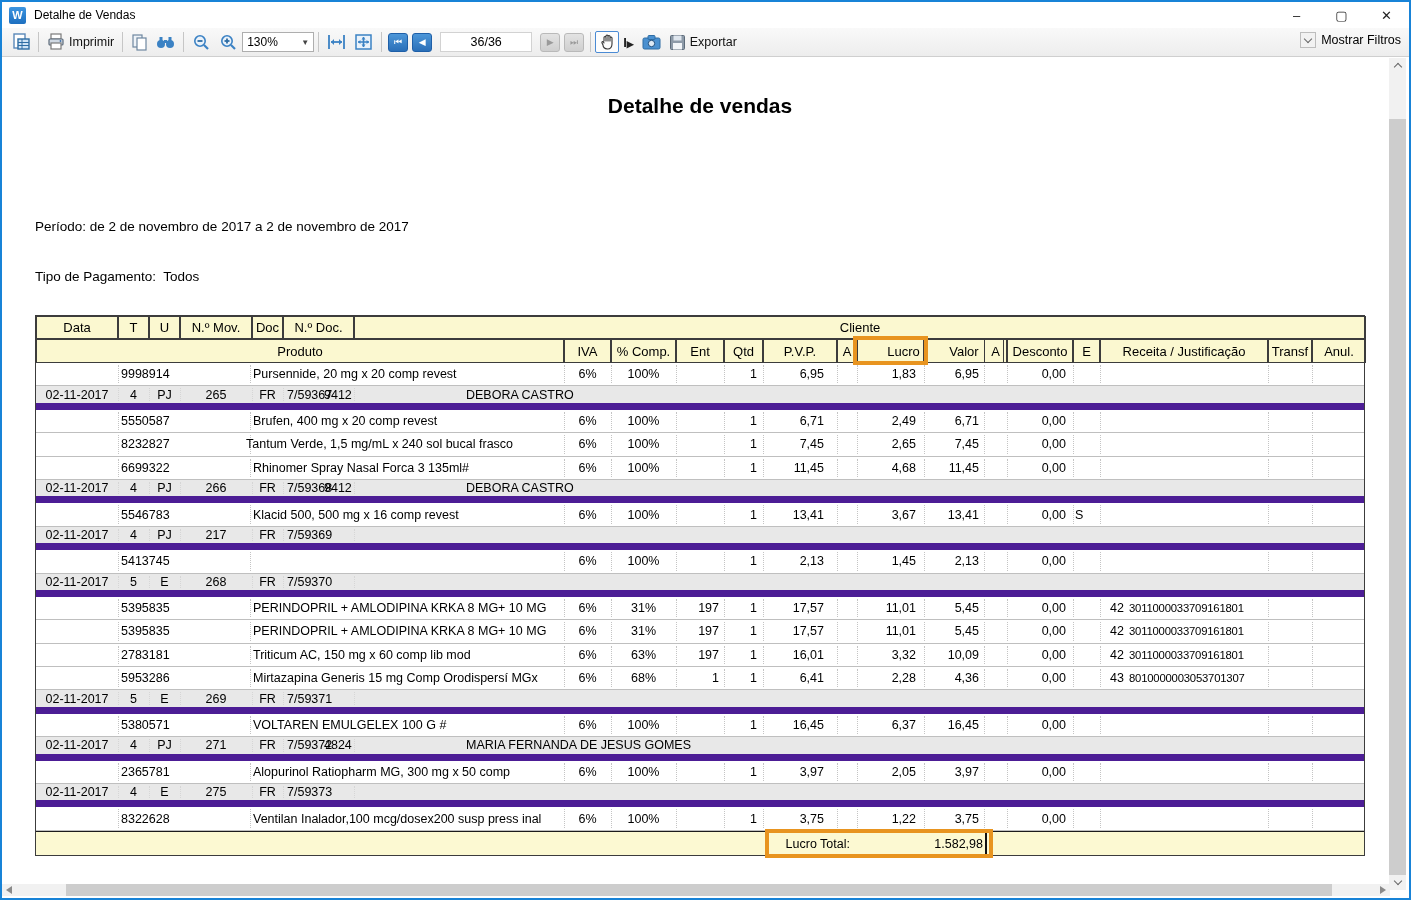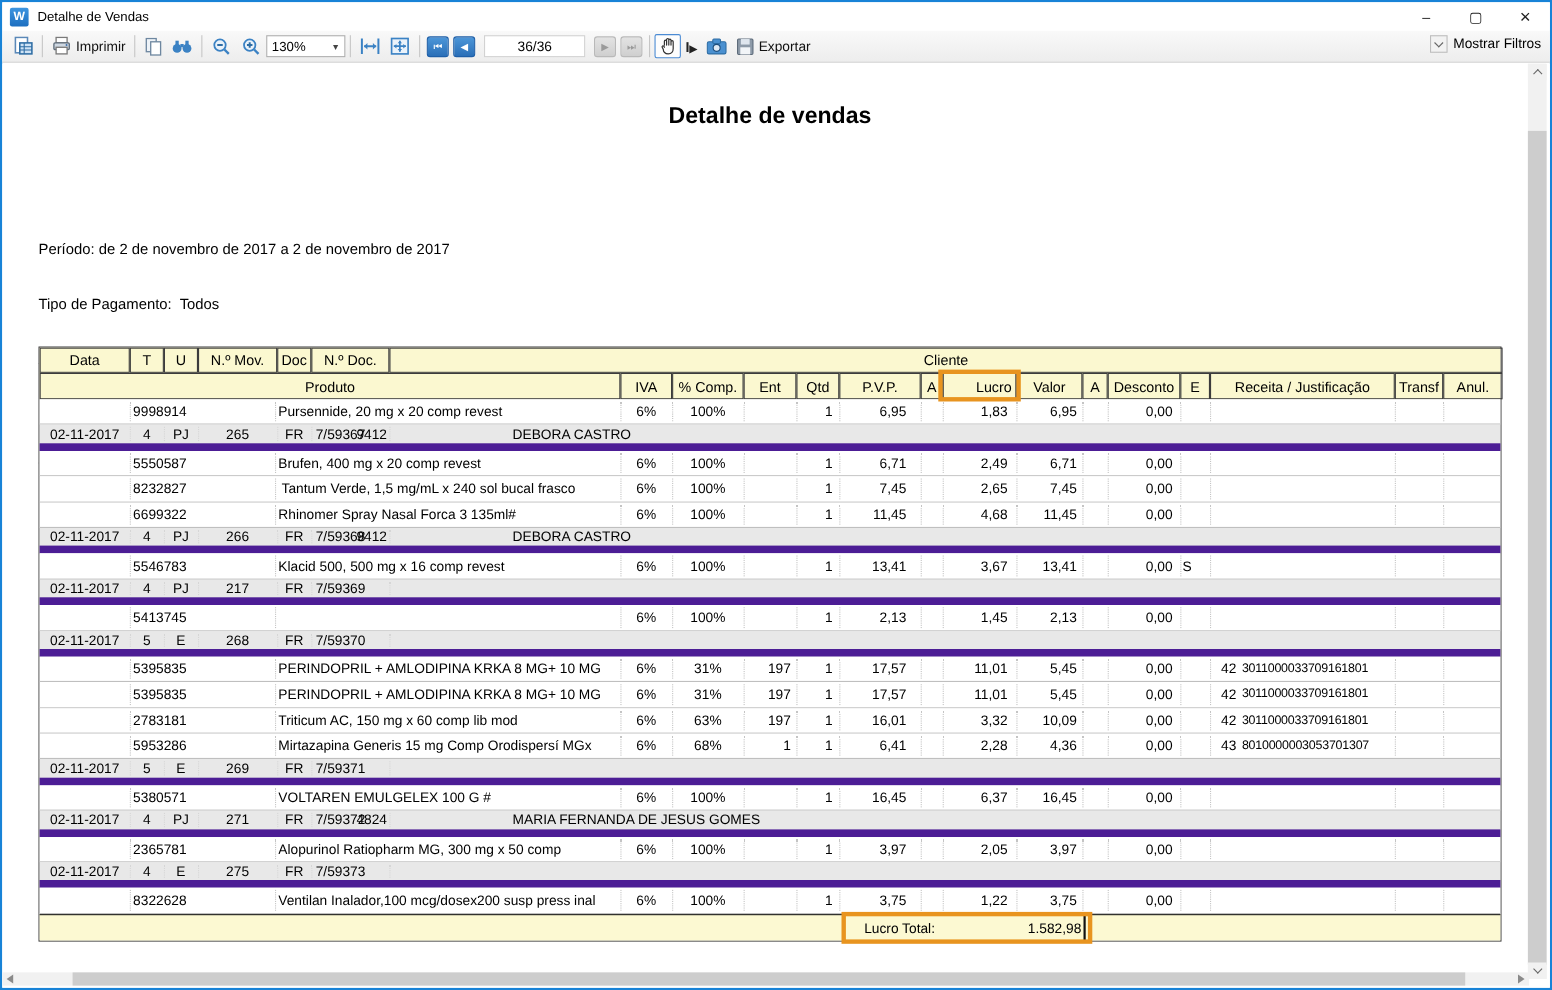--- a/index.html
+++ b/index.html
@@ -237,21 +237,21 @@
         </div>
         <div class="rrow hrow" style="height: 24px;">
           <div class="hcell" style="left: 0px; width: 528px;">Produto</div>
           <div class="hcell" style="left: 528px; width: 47px;">IVA</div>
           <div class="hcell" style="left: 575px; width: 65px;">% Comp.</div>
           <div class="hcell" style="left: 640px; width: 48px;">Ent</div>
           <div class="hcell" style="left: 688px; width: 39px;">Qtd</div>
           <div class="hcell" style="left: 727px; width: 74px;">P.V.P.</div>
           <div class="hcell" style="left: 801px; width: 20px;">A</div>
           <div class="hcell" style="left: 821px; width: 67px; padding-left: 26px;">Lucro</div>
-          <div class="hcell" style="left: 888px; width: 60px;">Valor</div>
+          <div class="hcell" style="left: 888px; width: 80px;">Valor</div>
           <div class="hcell" style="left: 948px; width: 23px;">A</div>
           <div class="hcell" style="left: 971px; width: 66px;">Desconto</div>
           <div class="hcell" style="left: 1037px; width: 27px;">E</div>
           <div class="hcell" style="left: 1064px; width: 168px;">Receita / Justificação</div>
           <div class="hcell" style="left: 1232px; width: 44px;">Transf</div>
           <div class="hcell" style="left: 1276px; width: 54px;">Anul.</div>
           <div class="hl-box" style="left: 817px; top: -3px; width: 75px; height: 29px;"></div>
         </div>
         <div class="rrow prow" style="height: 23.4px;">
           <div class="vsep" style="left: 82px;"></div>
@@ -334,21 +334,21 @@
           <div class="vsep" style="left: 801px;"></div>
           <div class="vsep" style="left: 821px;"></div>
           <div class="vsep" style="left: 888px;"></div>
           <div class="vsep" style="left: 948px;"></div>
           <div class="vsep" style="left: 971px;"></div>
           <div class="vsep" style="left: 1037px;"></div>
           <div class="vsep" style="left: 1064px;"></div>
           <div class="vsep" style="left: 1232px;"></div>
           <div class="vsep" style="left: 1276px;"></div>
           <div class="cell " style="left: 85px; width: 125px;">8232827</div>
-          <div class="cell " style="left: 220px; width: 308px;">Tantum Verde, 1,5 mg/mL x 240 sol bucal frasco</div>
+          <div class="cell " style="left: 210px; width: 308px;">Tantum Verde, 1,5 mg/mL x 240 sol bucal frasco</div>
           <div class="cell c-center" style="left: 528px; width: 47px;">6%</div>
           <div class="cell c-center" style="left: 575px; width: 65px;">100%</div>
           <div class="cell c-right" style="left: 688px; width: 39px; padding-right: 6px;">1</div>
           <div class="cell c-right" style="left: 727px; width: 74px; padding-right: 13px;">7,45</div>
           <div class="cell c-right" style="left: 821px; width: 67px; padding-right: 8px;">2,65</div>
           <div class="cell c-right" style="left: 888px; width: 60px; padding-right: 5px;">7,45</div>
           <div class="cell c-right" style="left: 971px; width: 66px; padding-right: 7px;">0,00</div>
         </div>
         <div class="rrow prow" style="height: 23.4px;">
           <div class="vsep" style="left: 82px;"></div>

